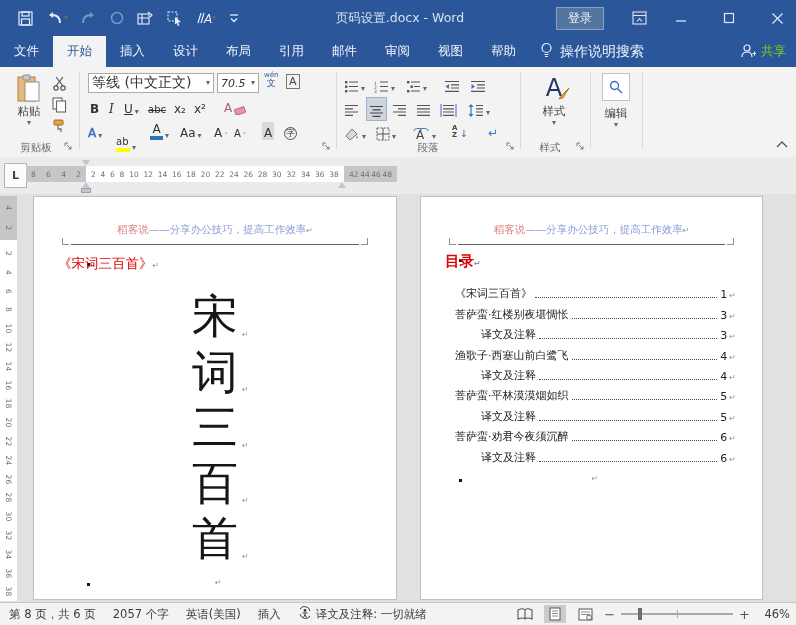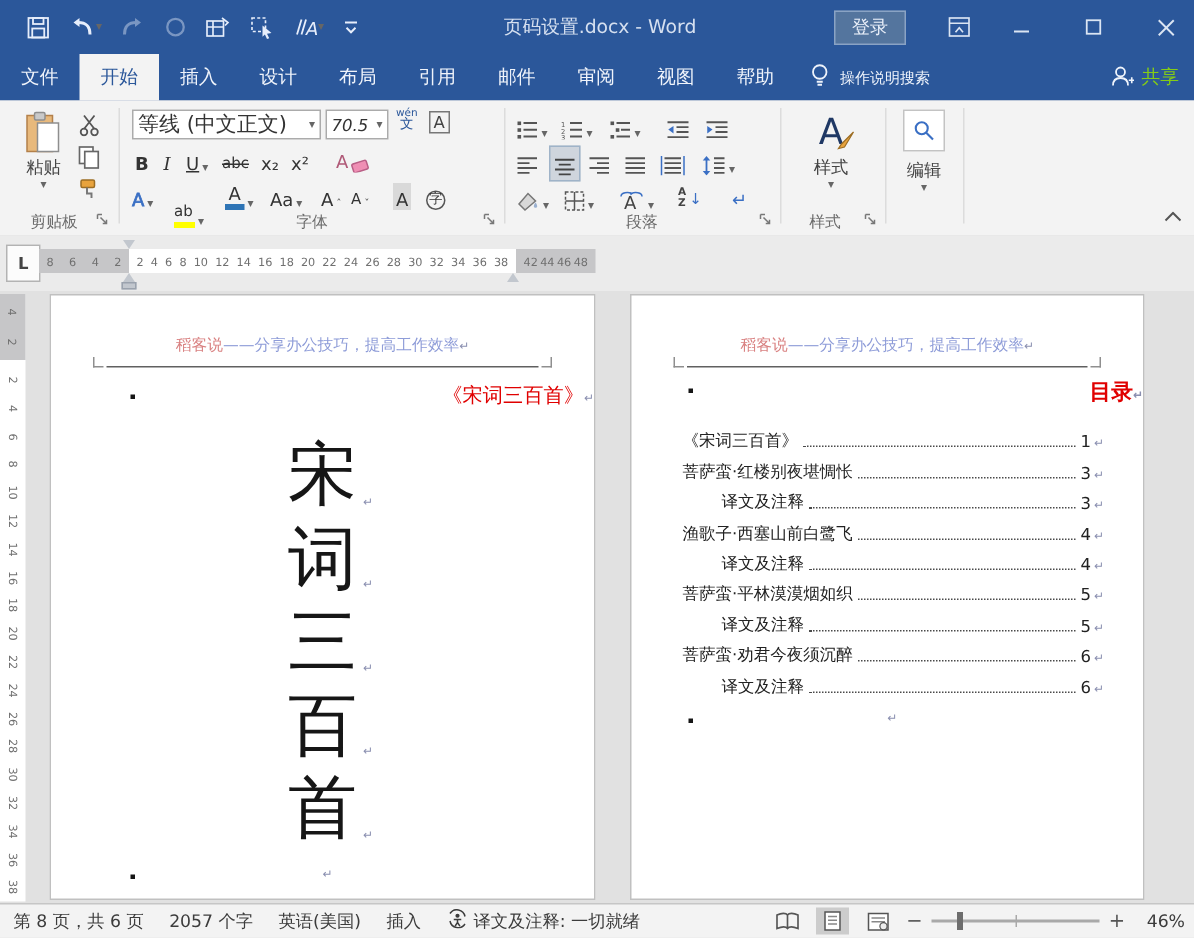--- a/index.html
+++ b/index.html
@@ -14,21 +14,21 @@
   .dim{opacity:.42;}
   .win-title{position:absolute;top:0;left:300px;width:200px;height:36px;display:flex;
     align-items:center;justify-content:center;color:#d6e0f0;font-size:12.5px;}
   .login-btn{position:absolute;top:7px;left:556px;width:46px;height:21px;background:#54759e;
     border:1px solid #8aa3c4;color:#eaf0fa;font-size:12px;display:flex;align-items:center;justify-content:center;}
   .winctl{position:absolute;top:0;height:36px;width:34px;display:flex;align-items:center;justify-content:center;color:#dbe5f3;}
   
   .tabrow{position:absolute;top:36px;left:0;right:0;height:31px;background:#2b579a;display:flex;align-items:stretch;}
   .tab{color:#f0f4fb;font-size:12.5px;padding:0 14px;display:flex;align-items:center;}
   .tab.active{background:#f3f3f3;color:#2b579a;}
-  .tellme{display:flex;align-items:center;gap:7px;color:#eef3fb;font-size:10px;padding:0 10px;}
+  .tellme{display:flex;align-items:center;gap:7px;color:#eef3fb;font-size:14px;padding:0 10px;}
   .share{position:absolute;right:10px;top:0;height:31px;display:flex;align-items:center;gap:5px;color:#84cc16;font-size:12.5px;}
   
   .ribbon{position:absolute;top:67px;left:0;right:0;height:90px;background:#f3f3f3;border-bottom:1px solid #d5d5d5;color:#444;}
   .gsep{position:absolute;top:5px;bottom:8px;width:1px;background:#dcdcdc;}
   .glabel{position:absolute;bottom:2px;font-size:10.5px;color:#6a6a6a;text-align:center;}
   .launch{position:absolute;bottom:3px;}
   .bigbtn{position:absolute;display:flex;flex-direction:column;align-items:center;color:#444;font-size:11.5px;}
   .dd{font-size:8px;color:#666;line-height:1;}
   .combo{position:absolute;background:#fff;border:1px solid #ababab;display:flex;align-items:center;
     font-size:11px;color:#333;padding:0 3px;height:20px;box-sizing:border-box;}
@@ -64,21 +64,21 @@
   .page{position:absolute;top:2px;height:404px;background:#fff;border:1px solid #c0c0c0;box-sizing:border-box;}
   .phead{position:absolute;top:26px;left:37px;right:37px;height:21px;border-bottom:1px solid #606060;
     text-align:center;font-size:10.5px;white-space:nowrap;}
   .phead .brand{color:#d98181;}
   .phead .rest{color:#8e9cd8;}
   .corner{position:absolute;bottom:-1px;width:6px;height:6px;}
   .corner.cl{left:-9px;border-left:1px solid #8f8f8f;border-bottom:1px solid #8f8f8f;}
   .corner.cr{right:-9px;border-right:1px solid #8f8f8f;border-bottom:1px solid #8f8f8f;}
   .pm{font-size:8px;color:#8a8fb0;line-height:1;}
   .sqdot{position:absolute;width:3px;height:3px;background:#161616;}
-  .ptitle{position:absolute;left:0;right:0;text-align:right;color:#e00000;}
+  .ptitle{position:absolute;left:0;right:0;text-align:left;color:#e00000;padding-left:24px;}
   .vchars{position:absolute;top:92px;left:0;right:0;}
   .vchar{position:relative;height:55.5px;text-align:center;line-height:54px;font-size:46px;color:#161616;}
   .vchar .pm{position:absolute;left:calc(50% + 27px);bottom:6px;}
   .toc{position:absolute;top:84px;left:34px;right:26px;font-size:11px;color:#222;}
   .toc-row{display:flex;align-items:flex-end;height:20.4px;}
   .toc-row.sub{padding-left:26px;}
   .toc-leader{flex:1;border-bottom:1.5px dotted #4a4a4a;margin:0 3px 3px 3px;}
   .toc-page{padding-bottom:0;}
   .toc-row .pm{margin:0 0 1px 2px;}
   
@@ -346,21 +346,20 @@
     <span class="sbtn" style="left:234px;top:55px;">
         <span class="glyph" style="font-size:10px;">A</span>
         <span style="font-size:7px;color:#555;">ˇ</span>
       </span>
     <span class="sbtn" style="left:262px;top:55px;background:#d9d9d9;padding:0 2px;">
         <span class="glyph">A</span>
       </span>
     <span class="sbtn" style="left:284px;top:55px;">
         <span style="border:1px solid #555;border-radius:50%;font-size:9px;line-height:11px;padding:0 1px;">字</span>
       </span>
-    <div class="glabel" style="left:80px;width:256px;">字体</div>
     <span class="launch" style="left:322px;">
       <svg width="9" height="9" viewBox="0 0 9 9">
           <g stroke="#777" stroke-width="1" fill="none">
             <path d="M1 1 h3 M1 1 v3"></path>
             <path d="M3 3 l4 4 M7 4.5 v2.5 h-2.5"></path>
           </g>
         </svg>
     </span>
     <div class="gsep" style="left:336px;"></div>
 

